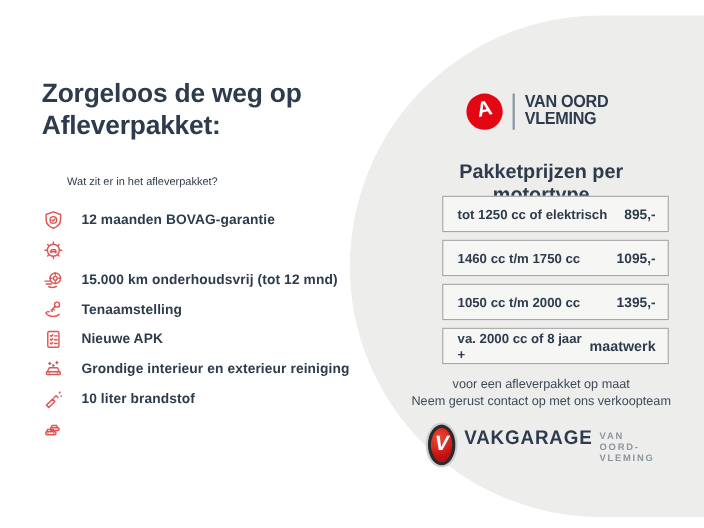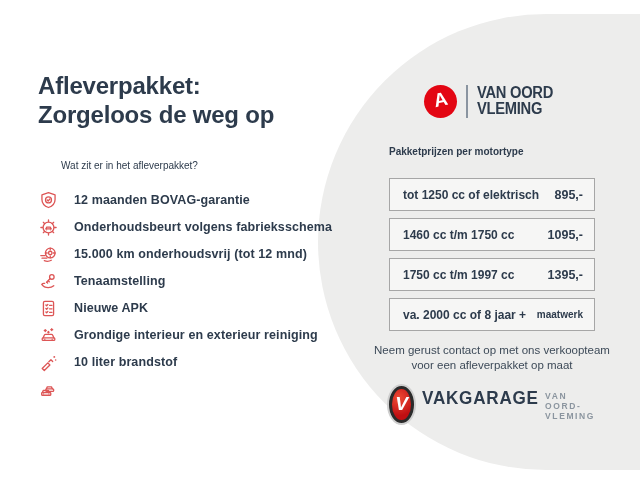--- a/index.html
+++ b/index.html
@@ -31,29 +31,29 @@
   .brand-row { position:absolute; top:84px; left:0; width:206px; height:34px;
     display:flex; align-items:center; justify-content:center; gap:9px; }
   .brand-mark { width:33px; height:33px; border-radius:50%; background:#e30613;
     display:flex; align-items:center; justify-content:center; }
   .brand-mark span { color:#fff; font-weight:700; font-size:19px;
     transform:rotate(-12deg) translateY(-1px); }
   .brand-divider { width:2px; height:33px; background:#8a94a0; }
   .brand-name { font-size:16px; line-height:16px; font-weight:700;
     letter-spacing:-0.3px; transform:scaleX(0.92); transform-origin:left center; }
   .pricing-heading { position:absolute; top:146px; left:0; width:206px;
-    font-size:10px; font-weight:700; }
-  .price-table { position:absolute; top:178px; left:0; width:198px; }
+    text-align:center; font-size:18px; font-weight:700; }
+  .price-table { position:absolute; top:178px; left:13px; width:198px; }
   .price-row { width:206px; height:33px; margin-bottom:7px;
     background:#f6f6f5; border:1px solid #a6a6a6;
     display:flex; align-items:center; justify-content:space-between;
     padding:0 11px 0 13px; }
   .price-label { font-size:12px; font-weight:700; }
   .price-value { font-size:12.5px; font-weight:700; }
-  .price-row:last-child .price-value { font-size:10px; }
+  .price-row:last-child .price-value { font-size:13px; }
   .contact-note { position:absolute; top:343px; left:-20px; width:246px;
     text-align:center; font-size:11.5px; line-height:15px; color:#3d4a58; }
   .footer-brand { position:absolute; top:386px; left:0; width:206px;
     display:flex; align-items:center; justify-content:center; gap:8px; }
   .vak-mark { width:37px; height:37px; border-radius:50%;
     background:radial-gradient(circle at 35% 30%, #ef4b35, #c00f12 70%);
     border:3px solid #2b2b2b; box-shadow:0 0 0 2px #cfcfcf;
     display:flex; align-items:center; justify-content:center; }
   .vak-mark span { color:#fff; font-weight:700; font-size:19px;
     font-style:italic; transform:translateY(-1px); }
@@ -62,22 +62,22 @@
     line-height:18px; transform:scaleX(0.95); transform-origin:left center; }
   .vak-sub { font-size:8.5px; font-weight:600; color:#8b959f;
     letter-spacing:1.6px; margin-top:2px; }
 </style>
 </head>
 <body>
 
 <div class="blob"></div>
 
 <h1 class="title">
+  <div>Zorgeloos de weg op</div>
   <div>Afleverpakket:</div>
-  <div>Zorgeloos de weg op</div>
 </h1>
 
 <div class="subheading">Wat zit er in het afleverpakket?</div>
 
 <div class="checklist">
   <div class="check-item">
     <svg viewBox="0 0 24 24">
         <path d="M12 3l7.5 2.7v5.1c0 4.6-3.1 7.6-7.5 9.2-4.4-1.6-7.5-4.6-7.5-9.2V5.7z"></path>
         <circle cx="12" cy="11.3" r="3.4"></circle>
         <path d="M10.6 11.4l1.1 1.1 1.9-2.2"></path>
@@ -85,21 +85,20 @@
     <span class="check-label">12 maanden BOVAG-garantie</span>
   </div>
   <div class="check-item">
     <svg viewBox="0 0 24 24">
         <circle cx="12" cy="12" r="6.2"></circle>
         <path d="M18.8 12h1.9M5.2 12H3.3M12 18.8v1.9M12 5.2V3.3M16.6 16.6l1.3 1.3M7.4 7.4L6.1 6.1M16.6 7.4l1.3-1.3M7.4 16.6l-1.3 1.3"></path>
         <path d="M9.2 13.5l.8-2h4l.8 2M8.7 13.5h6.6"></path>
         <circle class="dotfill" cx="9.8" cy="14.6" r="0.7"></circle>
         <circle class="dotfill" cx="14.2" cy="14.6" r="0.7"></circle>
       </svg>
-    <span class="check-label">Onderhoudsbeurt volgens fabrieksschema</span>
   </div>
   <div class="check-item">
     <svg viewBox="0 0 24 24">
         <circle cx="14" cy="10.3" r="5.5"></circle>
         <circle cx="14" cy="10.3" r="2"></circle>
         <path d="M14 4.8v2M14 13.8v2M8.5 10.3h2M17.5 10.3h2"></path>
         <path d="M3.2 13.2h5M4.6 16.2h5.5M7.2 19.1c2.6 1 5.6.9 8-.5"></path>
       </svg>
     <span class="check-label">15.000 km onderhoudsvrij (tot 12 mnd)</span>
   </div>
@@ -167,32 +166,32 @@
   <div class="price-table">
     <div class="price-row">
       <span class="price-label">tot 1250 cc of elektrisch</span>
       <span class="price-value">895,-</span>
     </div>
     <div class="price-row">
       <span class="price-label">1460 cc t/m 1750 cc</span>
       <span class="price-value">1095,-</span>
     </div>
     <div class="price-row">
-      <span class="price-label">1750 cc t/m 1997 cc</span>
+      <span class="price-label">1050 cc t/m 2000 cc</span>
       <span class="price-value">1395,-</span>
     </div>
     <div class="price-row">
       <span class="price-label">va. 2000 cc of 8 jaar +</span>
       <span class="price-value">maatwerk</span>
     </div>
   </div>
 
   <div class="contact-note">
+    <div>voor een afleverpakket op maat</div>
     <div>Neem gerust contact op met ons verkoopteam</div>
-    <div>voor een afleverpakket op maat</div>
   </div>
 
   <div class="footer-brand">
     <div class="vak-mark">
       <span>V</span>
     </div>
     <div class="vak-text">
       <div class="vak-name">VAKGARAGE</div>
       <div class="vak-sub">VAN OORD-VLEMING</div>
     </div>

